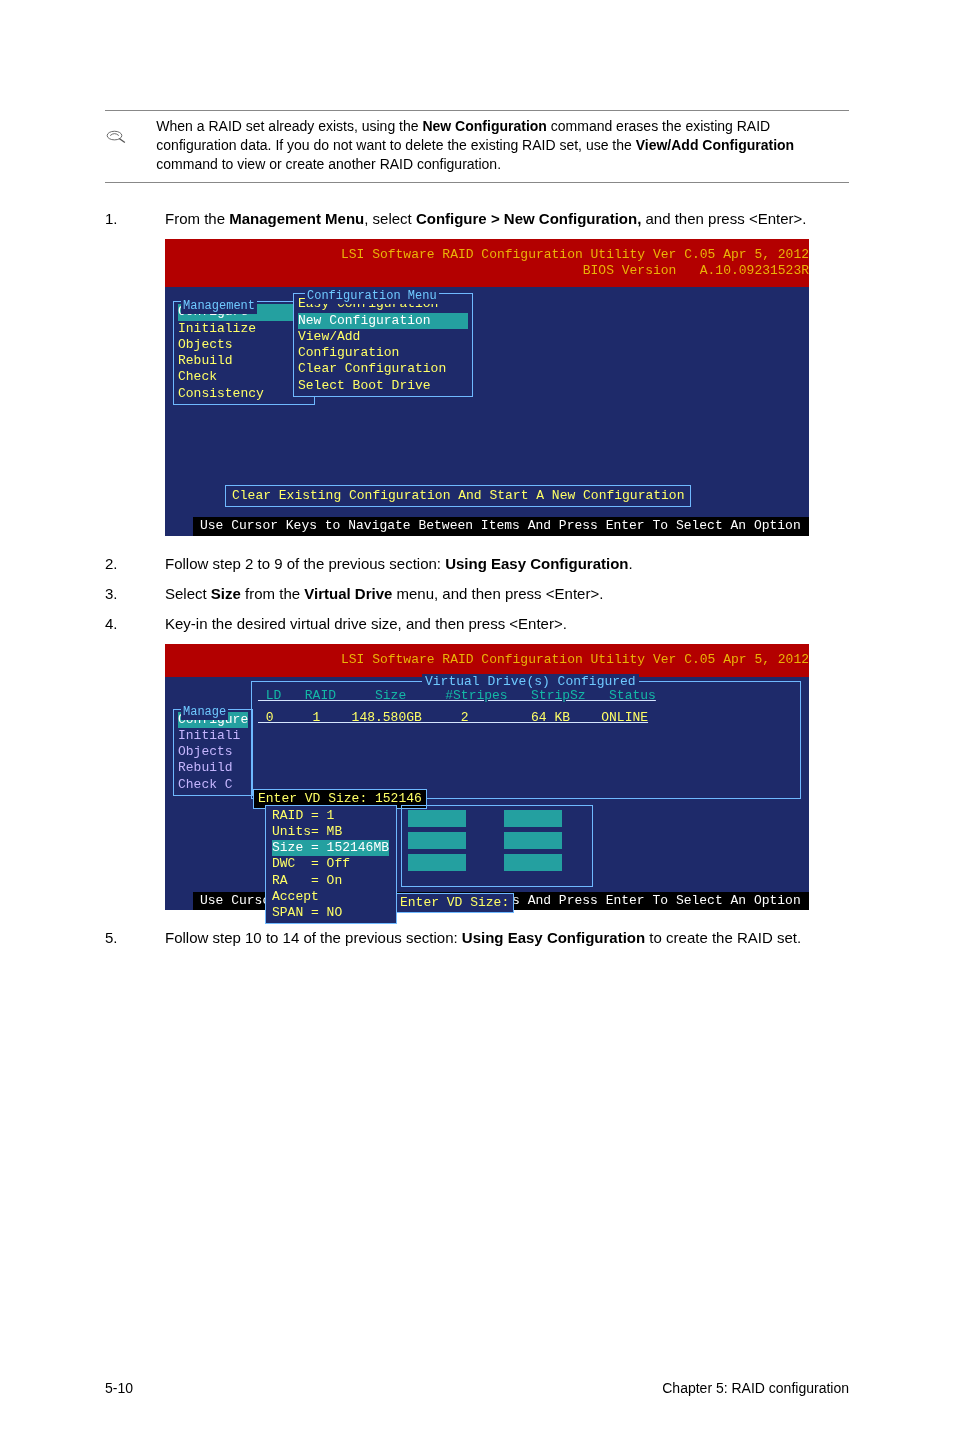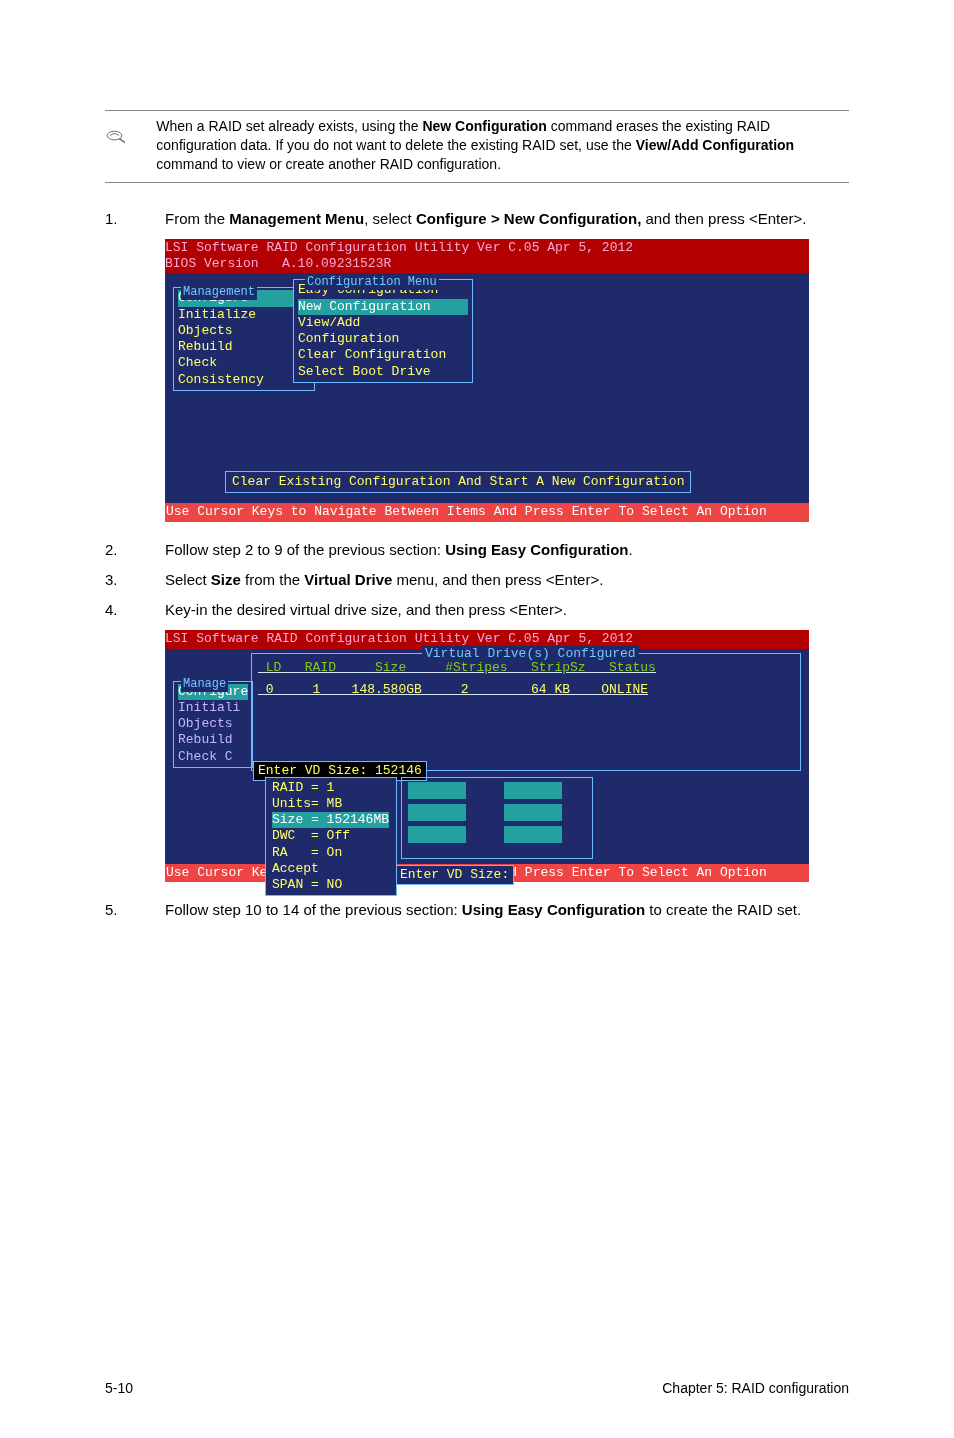--- a/index.html
+++ b/index.html
@@ -64,38 +64,39 @@
     font-size: 13px;
     line-height: 1.25;
     background: #1e2a6a;
     color: #d6e6ff;
     position: relative;
     margin: 8px 0 18px 60px;
     width: 644px;
   }
   .bios .header {
     background: #b30000;
-    color: #f9a8d4;
-    text-align: left;
-    padding: 1px 0;
+    color: #eab308;
+    text-align: right;
+    padding: 8px 0;
     white-space: pre;
   }
   .bios .body {
     position: relative;
     height: 230px;
     padding: 6px 8px;
     box-sizing: border-box;
   }
   .bios2 .body { height: 215px; }
   .bios .footer {
-    background: #ef4444;
+    background: #000000;
     color: #ffffff;
     text-align: left;
-    padding: 1px 1px;
-    white-space: pre;
+    padding: 1px 7px;
+    white-space: pre;
+    margin-left: 28px;
   }
   .bios .box-title {
     position: absolute;
     color: #6fc9ff;
     font-size: 12px;
     z-index: 3;
     background: #1e2a6a;
     padding: 0 2px;
     white-space: pre;
   }
@@ -139,21 +140,21 @@
   .mgmt-box2 .highlight { background: #24a0a0; color: #ffffff; }
   .vd-outer {
     position: absolute;
     left: 86px; top: 4px; right: 8px;
     border: 1px solid #6fb9ff;
     height: 118px;
     box-sizing: border-box;
     text-decoration: underline;
   }
   .vd-title { position: absolute; top: -8px; left: 170px; color: #6fc9ff; background: #1e2a6a; padding: 0 3px; white-space: pre; }
-  .vd-headers { color: #84cc16; white-space: pre; padding: 6px 6px 0 6px; }
+  .vd-headers { color: #14b8a6; white-space: pre; padding: 6px 6px 0 6px; }
   .vd-row { color: #ffff66; white-space: pre; padding: 6px 6px 0 6px; }
   .vd-size-box {
     position: absolute; left: 88px; top: 112px;
     border: 1px solid #6fb9ff; padding: 1px 4px; color: #ffff66; white-space: pre;
     background: #000000;
   }
   .param-box {
     position: absolute; left: 100px; top: 128px;
     border: 1px solid #6fb9ff; padding: 2px 6px;
     background: #1e2a6a;

